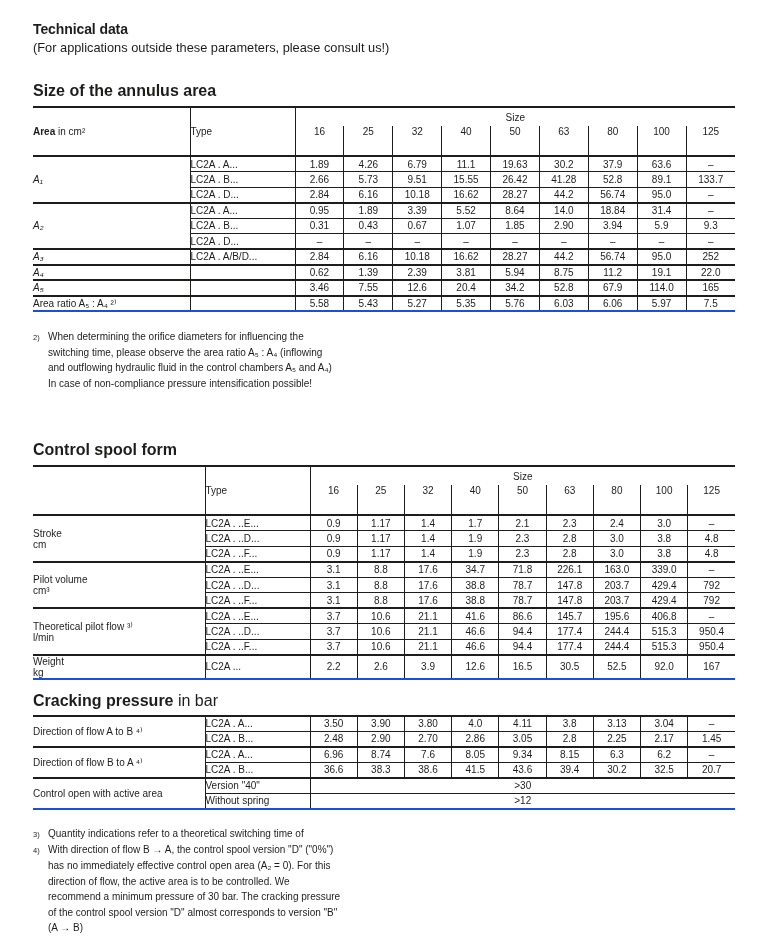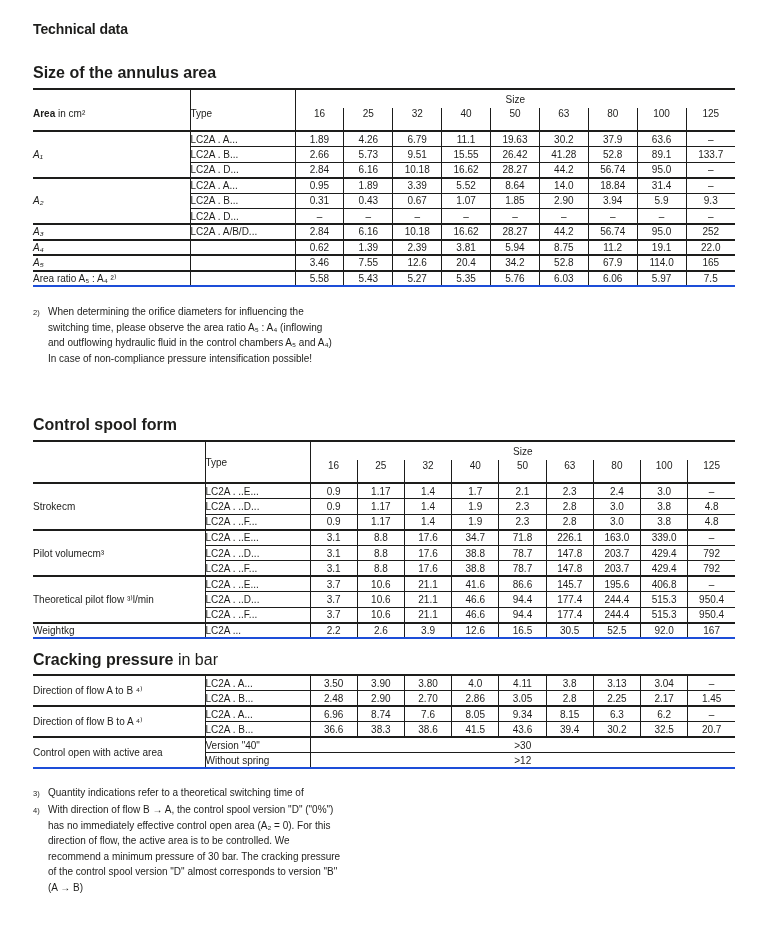--- a/index.html
+++ b/index.html
@@ -27,47 +27,48 @@
     border-top: 2px solid #1d1d1b; border-bottom: 2px solid #1d4ed8;
   }
   .t th, .t td { padding: 0; font-weight: 400; height: 15.5px; vertical-align: middle; }
 
   .bl   { border-left: 1px solid #1d1d1b; }
   .gtop { border-top: 2px solid #1d1d1b; }
   .rtop { border-top: 1px solid #1d1d1b; }
   .hbot { border-bottom: 2px solid #1d1d1b; }
 
   .hr1 td, .hr1 th { height: 19px; }
-  .hr2 th { height: 18px; vertical-align: bottom; padding-bottom: 11px; }
+  .hr2 th { height: 18px; vertical-align: bottom; padding-bottom: 18px; }
 
   .size-head { font-weight: 700; text-align: center; }
   .size-col  { font-weight: 700; text-align: center; }
   .type-head { font-weight: 700; text-align: left; padding-left: 6px; vertical-align: bottom; padding-bottom: 3px; }
   .type-head-top { font-weight: 700; text-align: left; padding-left: 6px; vertical-align: top; padding-top: 3px; }
   .area-head { text-align: left; vertical-align: bottom; padding-bottom: 3px; }
   .area-head .b { font-weight: 700; }
 
   .lbl { text-align: left; vertical-align: top; padding-top: 2px; font-size: 10px; }
   .avar { font-weight: 700; font-style: italic; }
-  .lblflex { display: flex; justify-content: flex-start; padding-right: 8px; }
+  .lblflex { display: flex; justify-content: flex-start; padding-right: 8px; flex-direction: column; }
   .type-cell { text-align: left; padding-left: 6px; }
   .num { text-align: center; }
 
   .footnote { display: flex; font-size: 10px; line-height: 15.6px; width: 470px; }
   .fn-marker { flex: 0 0 15px; font-size: 7.5px; padding-top: 1px; }
   .fn-text { flex: 1; }
   #fn2 { margin-top: 17px; }
   #fns34 { margin-top: 16px; }
 </style>
 </head>
 <body>
 
 <div class="page">
 
   <h1 class="h-title">Technical data</h1>
+  <p class="h-sub">(For applications outside these parameters, please consult us!)</p>
 
   <h2 class="sec-title" id="sec-annulus-title">Size of the annulus area</h2>
 
   <table class="t">
     <colgroup>
         <col style="width:157px">
         <col style="width:105px">
       </colgroup>
     <thead>
       <tr class="hr1">

